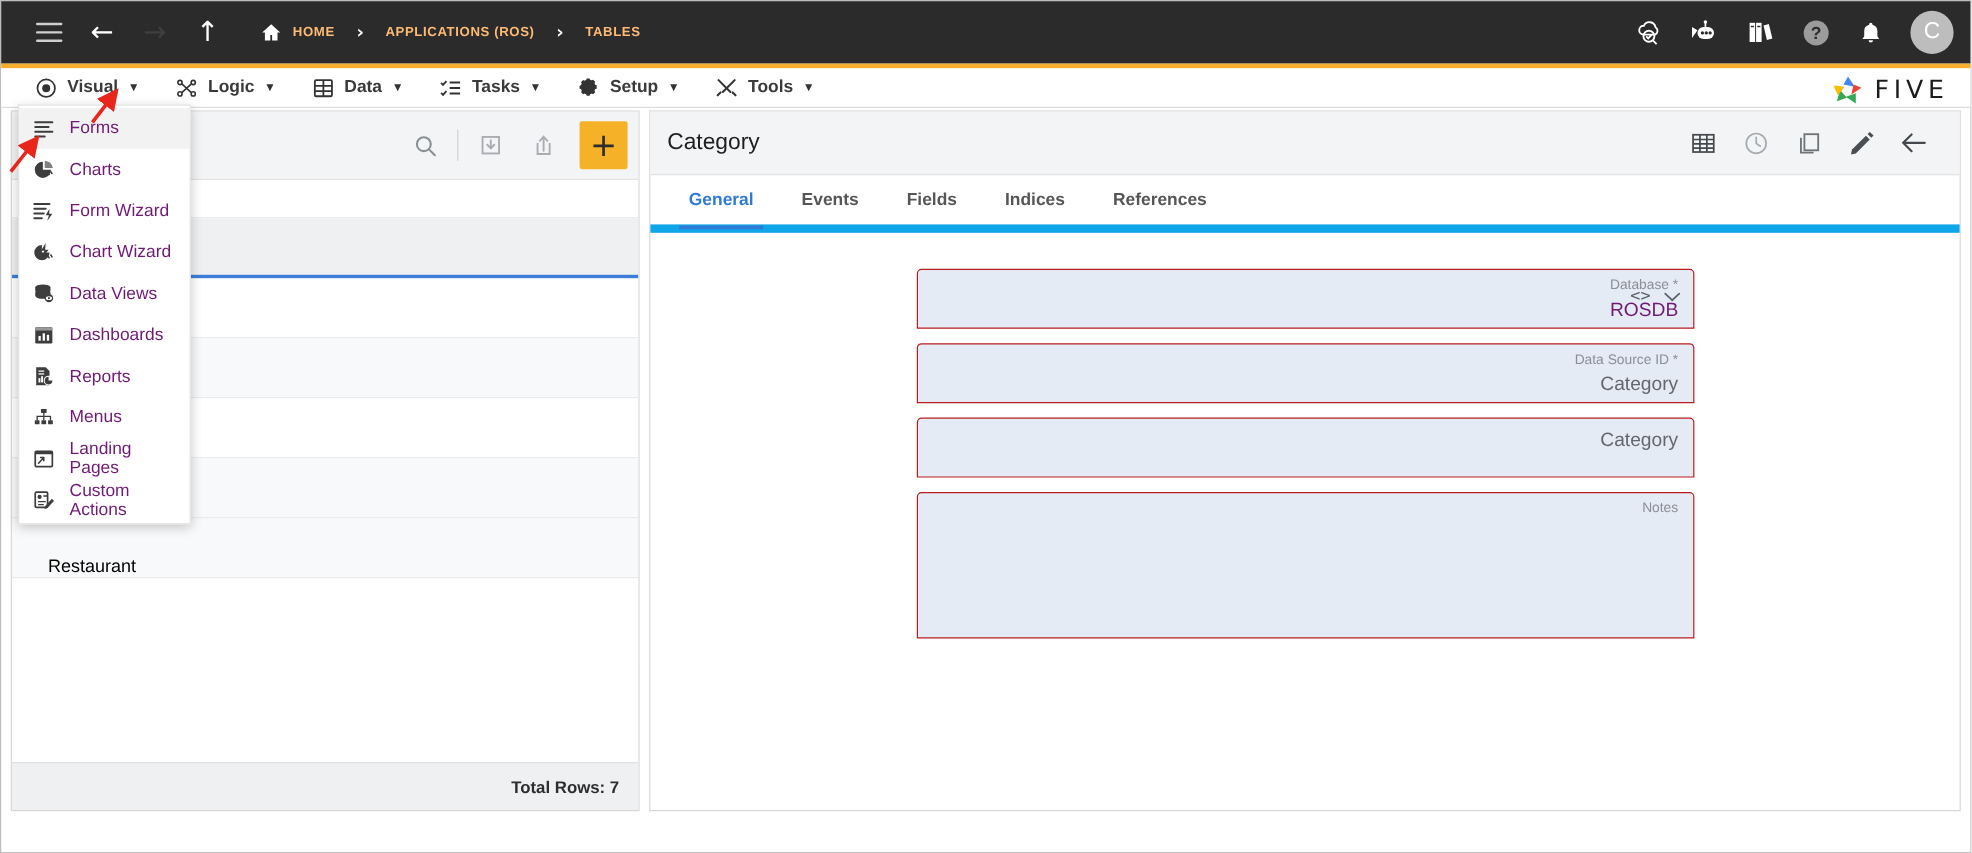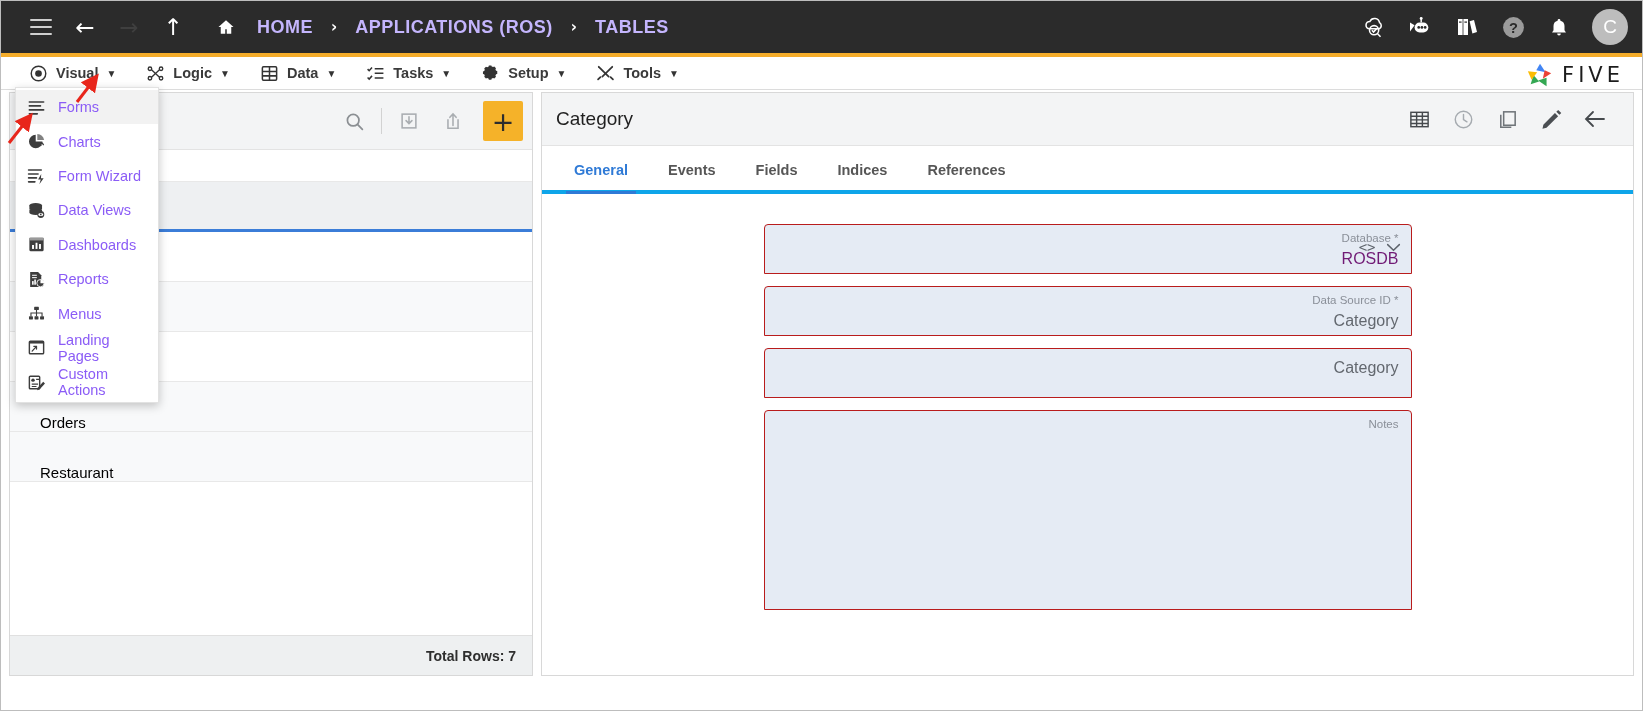--- a/index.html
+++ b/index.html
@@ -28,22 +28,22 @@
   .tb-icon {
     width: 44px; height: 44px;
     display: flex; align-items: center; justify-content: center;
     color: #ffffff;
   }
   .hamburger { width: 22px; height: 16px; display: flex; flex-direction: column; justify-content: space-between; }
   .hamburger i { display: block; height: 2px; background: #cfcfcf; border-radius: 1px; }
   .arrow-glyph { font-size: 23px; line-height: 1; color: #ffffff; font-family: "DejaVu Sans", sans-serif; }
   .arrow-glyph.dim { color: #3f3f3f; }
   .crumb {
-    display: flex; align-items: center; gap: 22px;
-    color: #c4b5fd; font-size: 18px; font-weight: bold;
+    display: flex; align-items: center; gap: 9px;
+    color: #fdba74; font-size: 11px; font-weight: bold;
     letter-spacing: 0.5px;
     padding: 0 8px;
     height: 44px;
   }
   .crumb-sep { color: #ffffff; font-size: 15px; font-weight: bold; padding: 0 10px; font-family: "DejaVu Sans", sans-serif; }
   .home-ic { font-size: 17px; line-height: 1; }
   .topbar-right { display: flex; align-items: center; gap: 4px; }
   .tb-ric {
     width: 42px; height: 42px;
     display: flex; align-items: center; justify-content: center;
@@ -93,21 +93,21 @@
     width: 144px;
     background: #ffffff;
     border: 1px solid #e2e2e2;
     box-shadow: 0 3px 9px rgba(0,0,0,0.22);
     z-index: 40;
     padding: 2px 0;
   }
   .dd-item {
     display: flex; align-items: center; gap: 12px;
     height: 34.4px; padding: 0 10px;
-    font-size: 14.5px; color: #8b5cf6;
+    font-size: 14.5px; color: #701a75;
   }
   .dd-item.active { background: #f2f2f2; }
   .dd-ic { width: 20px; height: 20px; display: inline-flex; align-items: center; justify-content: center; color: #4a4a4a; flex: 0 0 20px; }
 
   
   .listpanel {
     position: absolute; left: 8px; top: 91px;
     width: 524px; height: 584px;
     background: #ffffff;
     border: 1px solid #d8d8d8;
@@ -167,23 +167,23 @@
     padding: 0 16px 0 14px;
     border-bottom: 1px solid #e3e3e3;
   }
   .detail-title { font-size: 19px; color: #1f1f1f; flex: 1; }
   .dh-ic {
     width: 44px; height: 44px;
     display: flex; align-items: center; justify-content: center;
     color: #6f7479;
   }
   .tabs {
-    height: 48px; display: flex; align-items: flex-start;
+    height: 48px; display: flex; align-items: center;
     padding-left: 12px;
-    border-bottom: 4px solid #0ea5e9;
+    border-bottom: 7px solid #0ea5e9;
     gap: 0;
   }
   .tab {
     height: 48px; display: flex; align-items: center;
     padding: 0 20px;
     font-size: 14.5px; font-weight: bold; color: #565656;
     position: relative;
   }
   .tab.active { color: #2f7ad6; }
   .tab.active::after {
@@ -195,21 +195,21 @@
     position: relative;
     margin: 0 auto 12px auto;
     width: 648px;
     background: #e5ebf4;
     border: 1px solid #b91c1c;
     border-radius: 4px 4px 0 0;
     height: 50px;
     padding: 6px 12px 0 12px;
     text-align: right;
   }
-  .field.tall { height: 200px; }
+  .field.tall { height: 122px; }
   .f-label { font-size: 11.5px; color: #8a8f98; line-height: 15px; }
   .f-value { font-size: 16px; color: #63686f; line-height: 25px; }
   .f-value.strong { color: #701a75; }
   .f-icons {
     position: absolute; right: 10px; top: 13px;
     display: flex; align-items: center; gap: 10px;
     color: #5d636b;
   }
   .f-icons .code { font-size: 14px; font-family: "DejaVu Sans Mono", monospace; }
   .f-icons .chev { font-size: 15px; font-family: "DejaVu Sans", sans-serif; }
@@ -560,20 +560,30 @@
         <svg width="19" height="19" viewBox="0 0 24 24">
           <g fill="none" stroke="#3d3d3d" stroke-width="2" stroke-linecap="round">
             <path d="M2 5h16 M2 10h12 M2 15h10 M2 20h8"></path>
           </g>
           <path d="M18 10 L14 17 h3.4 L15.6 23 L21 15.4 h-3.4 z" fill="#3d3d3d"></path>
         </svg>
       </span>
       <span>Form Wizard</span>
     </div>
 
+    <div class="dd-item">
+      <span class="dd-ic">
+        <svg width="19" height="19" viewBox="0 0 24 24">
+          <path d="M10 4 A8 8 0 1 0 18 12 H10 z" fill="#3d3d3d"></path>
+          <path d="M14 1.8 L9 10 h3.6 L10.4 17.6 L17 9 h-3.6 z" fill="#3d3d3d"></path>
+          <path d="M16 15 l2 3 M19 14 l2 3" stroke="#3d3d3d" stroke-width="1.6"></path>
+        </svg>
+      </span>
+      <span>Chart Wizard</span>
+    </div>
 
     <div class="dd-item">
       <span class="dd-ic">
         <svg width="19" height="19" viewBox="0 0 24 24">
           <ellipse cx="11" cy="5.6" rx="8" ry="3" fill="#3d3d3d"></ellipse>
           <path d="M3 5.6 v4 a8 3 0 0 0 16 0 v-4" fill="#3d3d3d"></path>
           <path d="M3 10.6 v4 a8 3 0 0 0 16 0 v-4" fill="#3d3d3d"></path>
           <circle cx="17.4" cy="17" r="4.4" fill="#3d3d3d"></circle>
           <ellipse cx="17.4" cy="17" rx="3.2" ry="2" fill="#fff"></ellipse>
           <circle cx="17.4" cy="17" r="1.1" fill="#3d3d3d"></circle>

